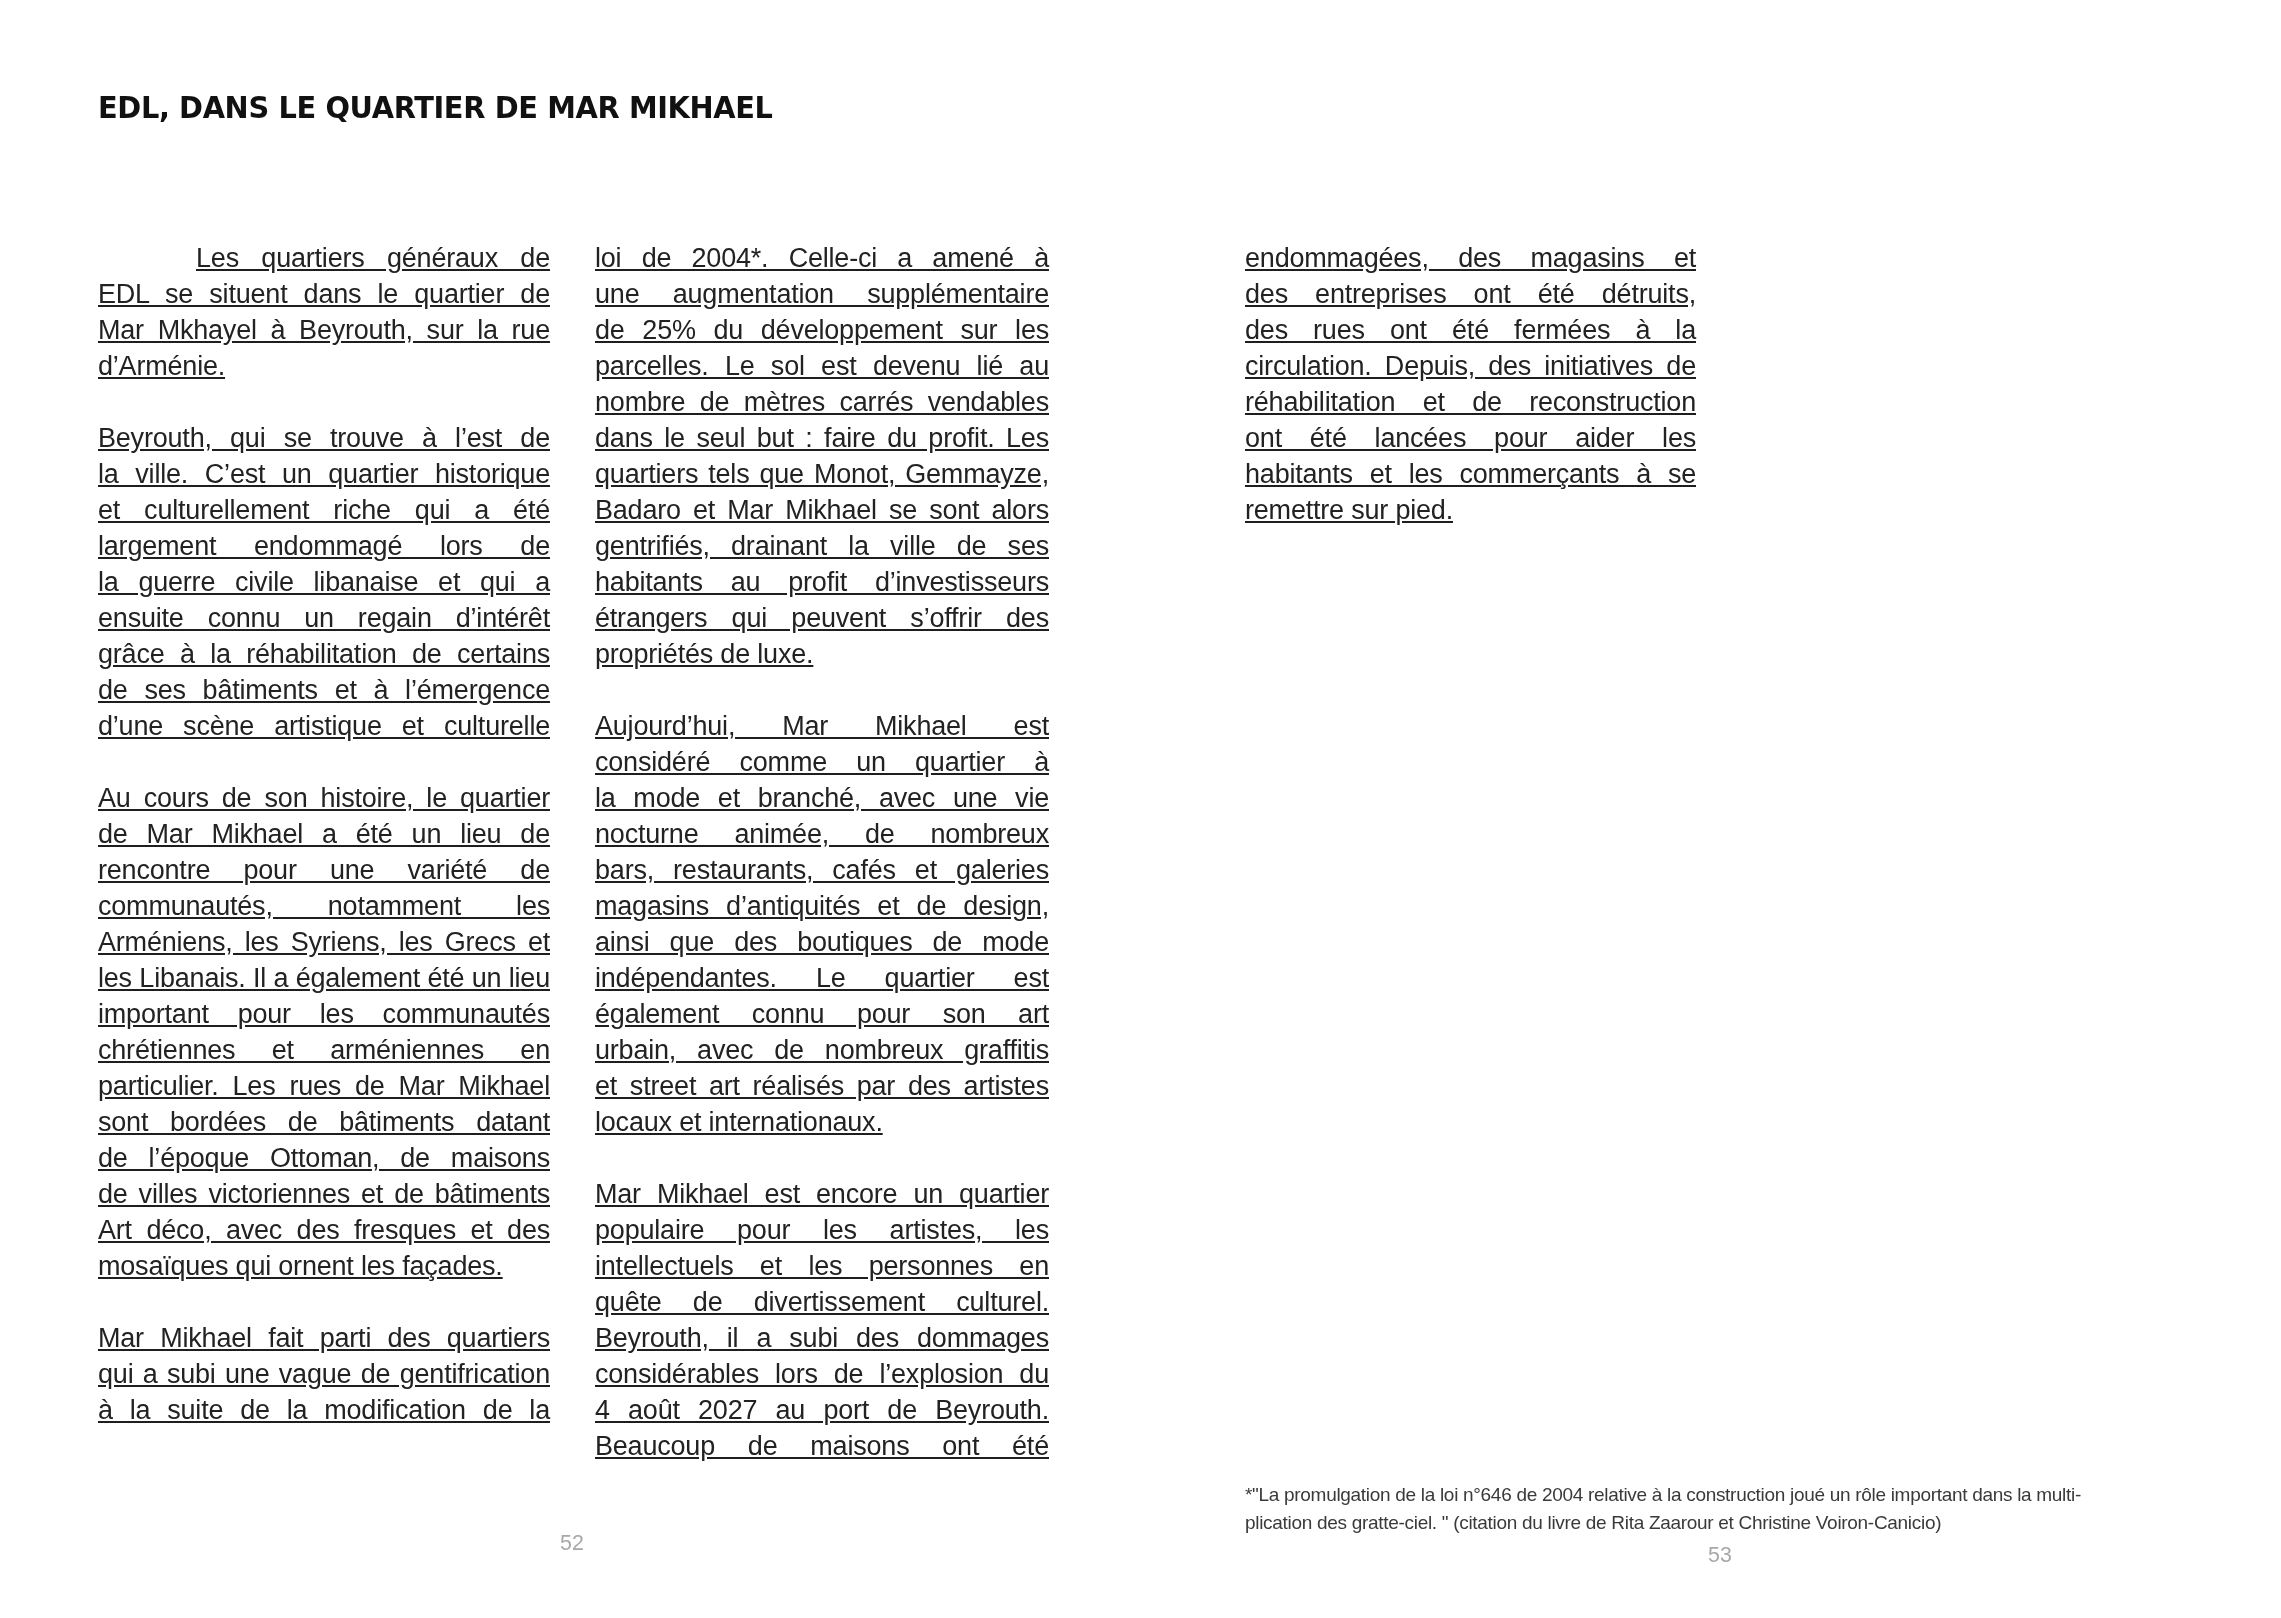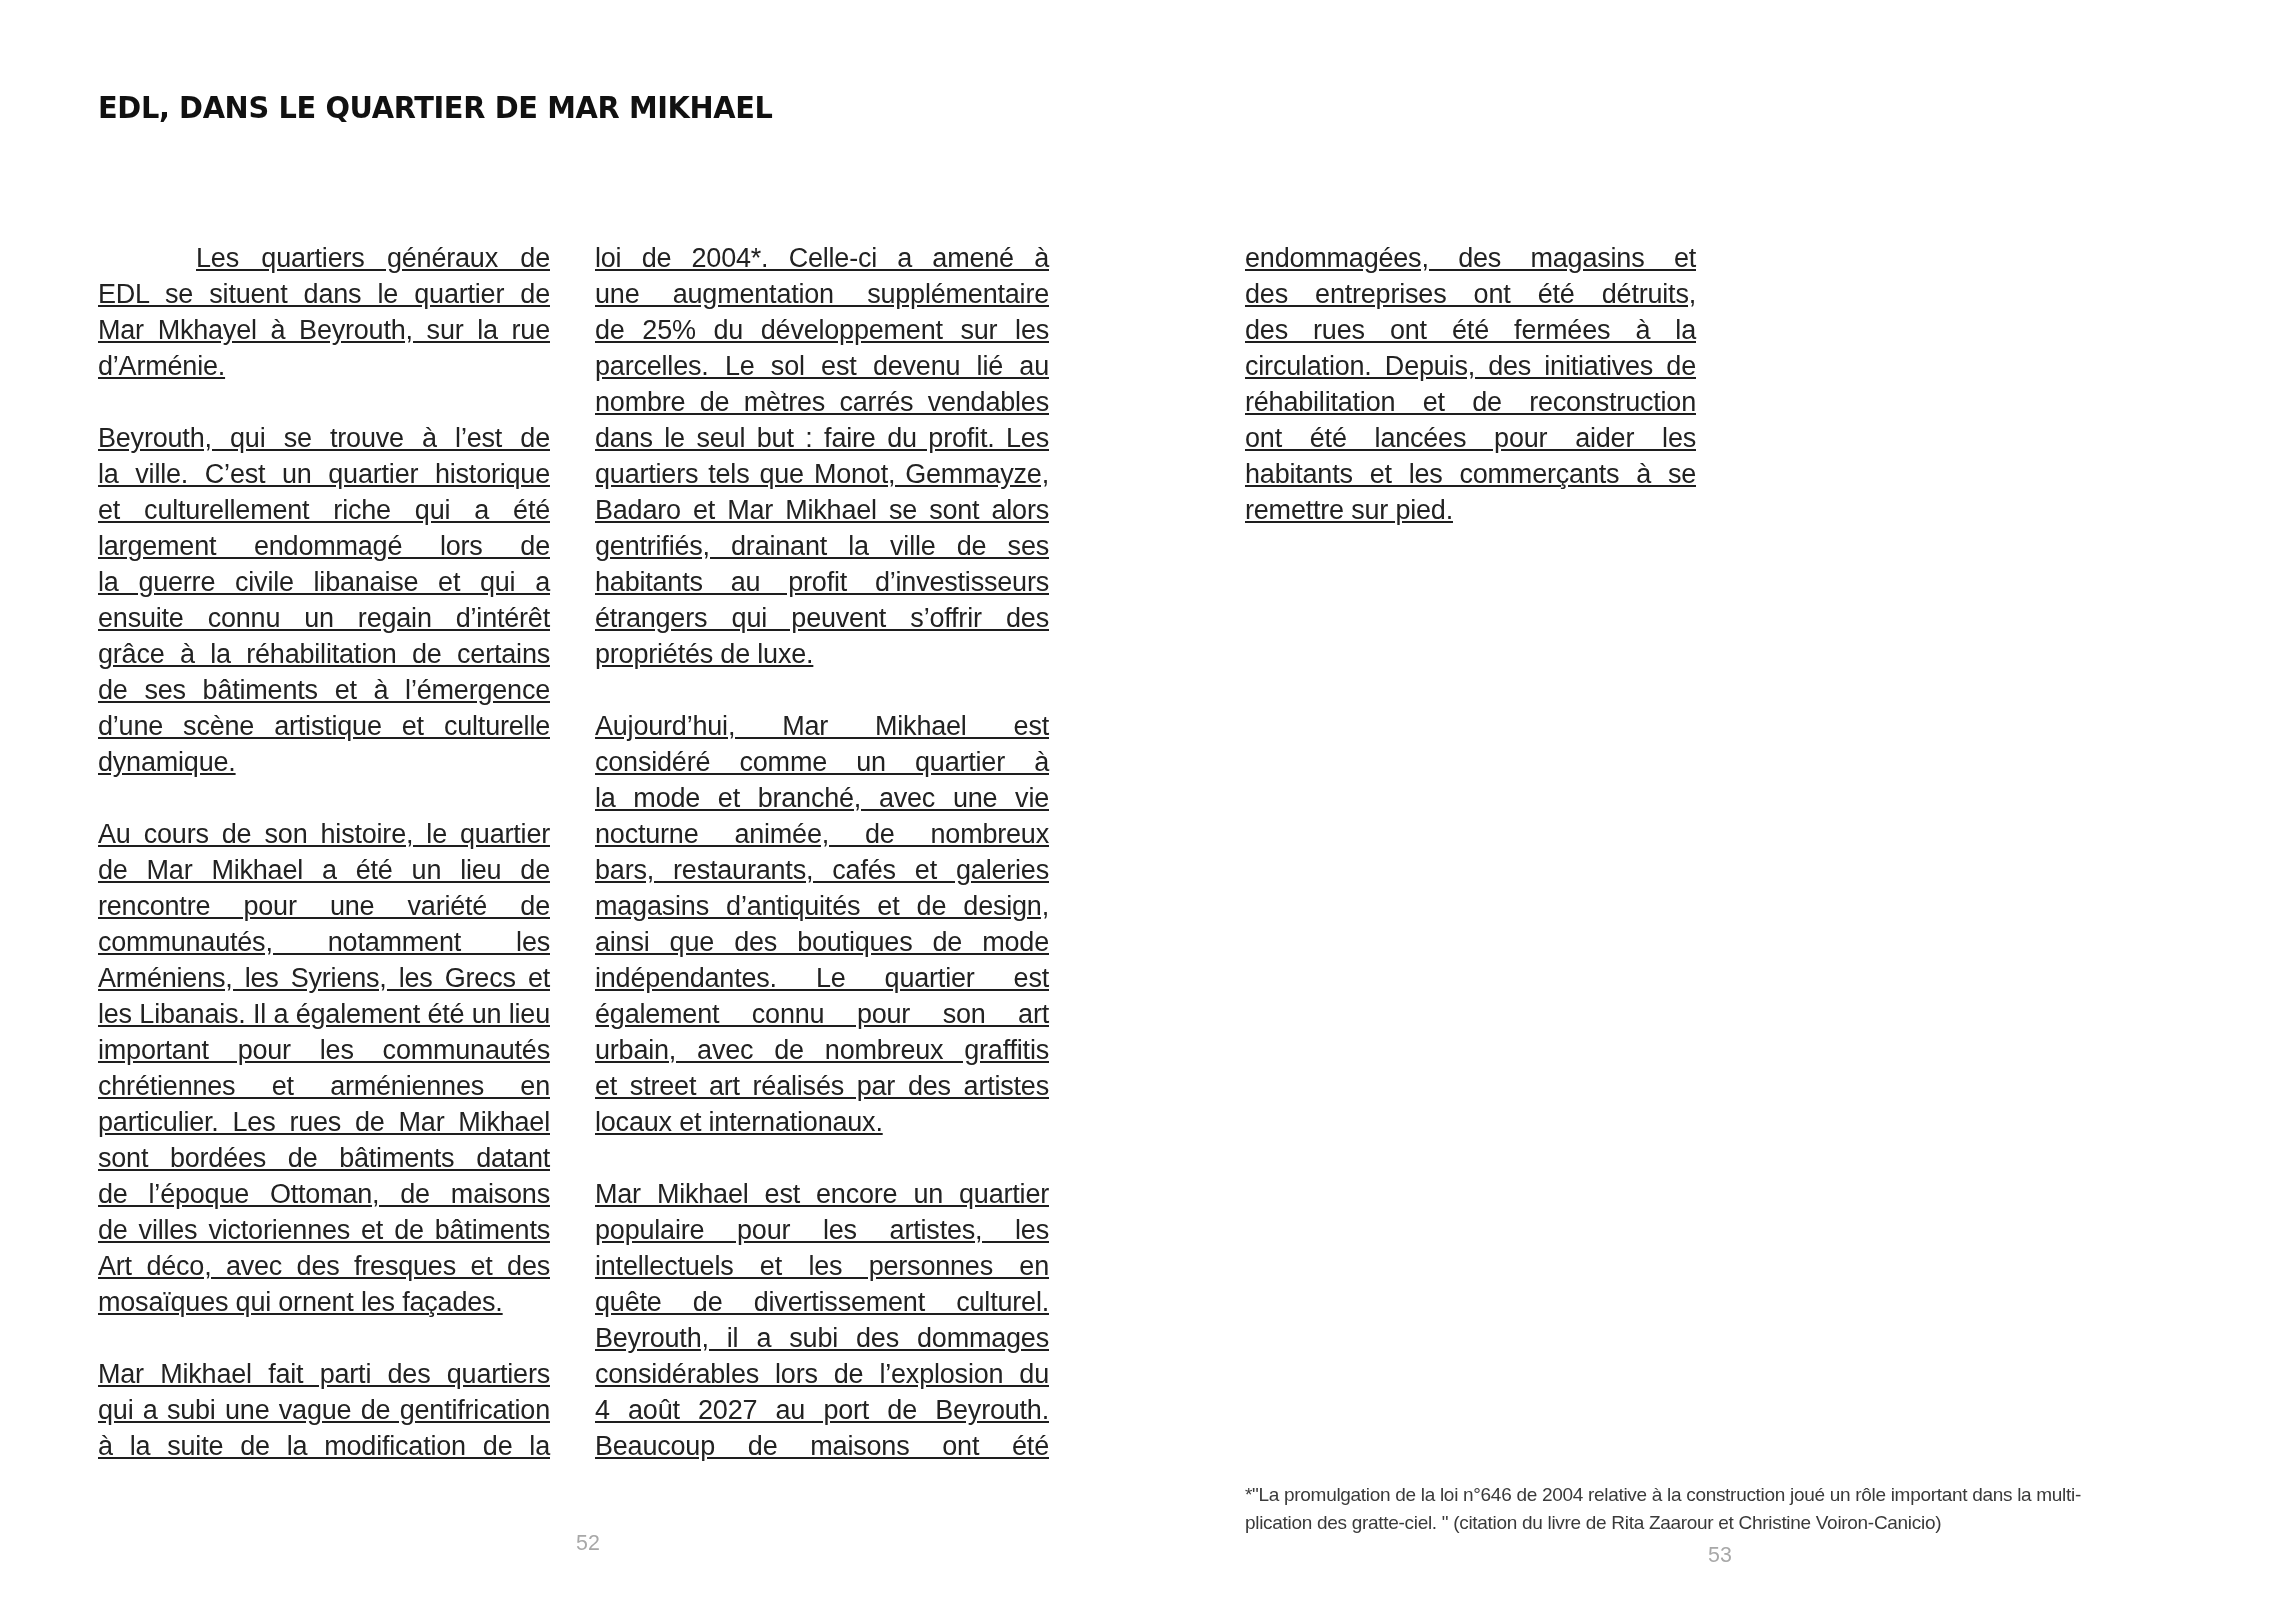--- a/index.html
+++ b/index.html
@@ -9,21 +9,21 @@
   .col1 { left:98px; width:452px; }
   .col2 { left:595px; width:454px; }
   .col3 { left:1245px; width:451px; }
   .line { display:block; height:36px; line-height:36px; font-size:27px; font-weight:300; color:#222; text-align:justify; text-align-last:justify; white-space:nowrap; overflow:visible; letter-spacing:-0.2px; }
   .line.last { text-align-last:left; }
   .line.indent { padding-left:98px; }
   .line.blank { height:36px; }
   .footnote { position:absolute; left:1245px; top:1481px; width:971px; font-size:19px; line-height:28px; color:#3a3a3a; letter-spacing:-0.3px; }
   .footnote .fl { display:block; white-space:nowrap; }
   .pagenum { position:absolute; top:1531px; font-size:21.4px; color:#a8a8a8; }
-  .p52 { left:560px;margin-left:16px; }
+  .p52 { left:560px; }
   .p53 { left:1708px;margin-top:12px; }
 </style>
 </head>
 <body>
 
 <div class="title">EDL, DANS LE QUARTIER DE MAR MIKHAEL</div>
 
 <div class="col col1">
     <span class="line indent">Les quartiers généraux de</span>
     <span class="line">EDL se situent dans le quartier de</span>
@@ -32,21 +32,20 @@
     <span class="line blank"></span>
     <span class="line">Beyrouth, qui se trouve à l’est de</span>
     <span class="line">la ville. C’est un quartier historique</span>
     <span class="line">et culturellement riche qui a été</span>
     <span class="line">largement endommagé lors de</span>
     <span class="line">la guerre civile libanaise et qui a</span>
     <span class="line">ensuite connu un regain d’intérêt</span>
     <span class="line">grâce à la réhabilitation de certains</span>
     <span class="line">de ses bâtiments et à l’émergence</span>
     <span class="line">d’une scène artistique et culturelle</span>
-    <span class="line last">dynamique.</span>
     <span class="line blank"></span>
     <span class="line">Au cours de son histoire, le quartier</span>
     <span class="line">de Mar Mikhael a été un lieu de</span>
     <span class="line">rencontre pour une variété de</span>
     <span class="line">communautés, notamment les</span>
     <span class="line">Arméniens, les Syriens, les Grecs et</span>
     <span class="line">les Libanais. Il a également été un lieu</span>
     <span class="line">important pour les communautés</span>
     <span class="line">chrétiennes et arméniennes en</span>
     <span class="line">particulier. Les rues de Mar Mikhael</span>

